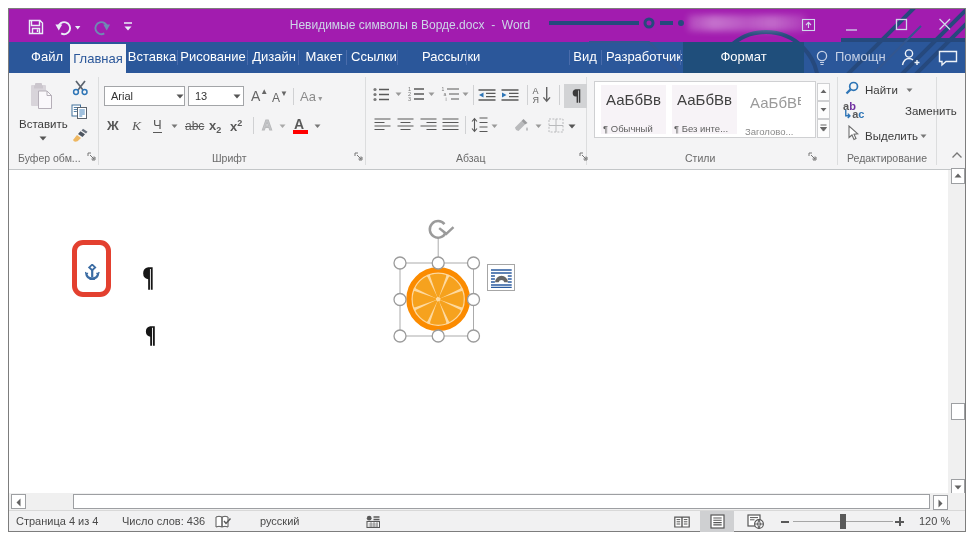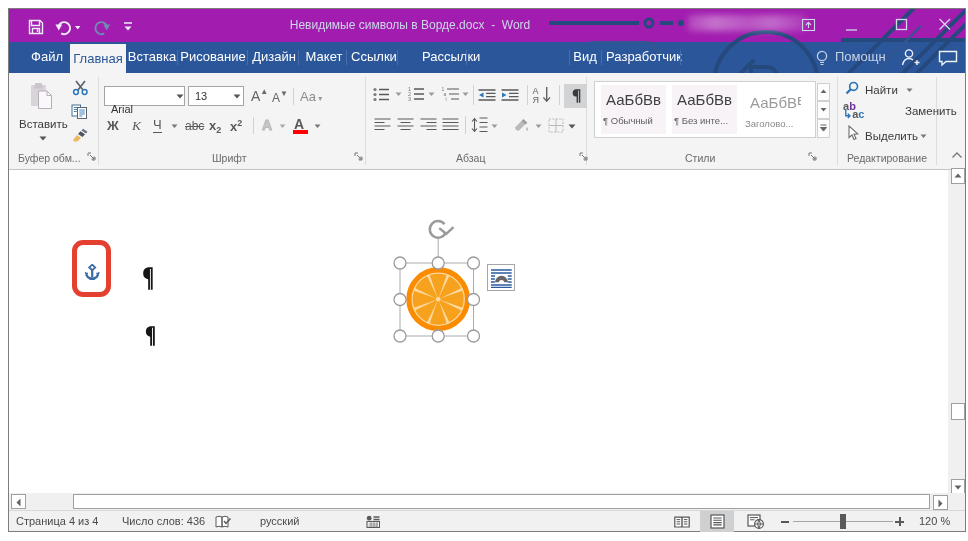--- a/index.html
+++ b/index.html
@@ -31,21 +31,21 @@
 .gsep { position:absolute; top:4px; height:88px; width:1px; background:#dcddde; }
 .glabel { position:absolute; top:79px; font-size:10.5px; color:#6a6a6a; white-space:nowrap; }
 .combo { position:absolute; top:13px; height:20px; border:1px solid #a3a5a8; background:#fff; font-size:11px; color:#333; }
 .ricon { position:absolute; }
 .rtxt { position:absolute; font-size:11.5px; color:#3b3b3b; white-space:nowrap; }
 
 
 #gallery { position:absolute; left:585px; top:8px; width:222px; height:57px; background:#fff; border:1px solid #cfd0d2; }
 .card { position:absolute; top:3px; width:65px; height:49px; background:#f7f3f7; }
 .card .big { font-size:15px; color:#404040; text-align:center; margin-top:6px; letter-spacing:0; }
-.card .sm { font-size:9.5px; color:#5f5f5f; text-align:left; margin-top:7px; margin-left:2px; white-space:nowrap; overflow:hidden; }
+.card .sm { font-size:9.5px; color:#5f5f5f; text-align:left; margin-top:15px; margin-left:2px; white-space:nowrap; overflow:hidden; }
 
 
 #doc { position:absolute; left:0; top:161px; width:956px; height:323px; background:#fff; }
 
 
 #vscroll { position:absolute; left:939px; top:161px; width:17px; height:323px; background:#f0f0f0; }
 #hscroll { position:absolute; left:0; top:484px; width:956px; height:17px; background:#f0f0f0; }
 .sbtn { position:absolute; background:#fff; border:1px solid #9d9fa2; }
 #status { position:absolute; left:0; top:501px; width:956px; height:21px; background:#f1f1f2; border-top:1px solid #d8d8d8; font-size:11px; color:#4a4a4a; }
 .st { position:absolute; top:3px; white-space:nowrap; }
@@ -130,20 +130,21 @@
     <div class="tab" style="left:597px; width:76px;">Разработчик</div>
     <div class="tabsep" style="left:168px;"></div>
     <div class="tabsep" style="left:238px;"></div>
     <div class="tabsep" style="left:289px;"></div>
     <div class="tabsep" style="left:337px;"></div>
     <div class="tabsep" style="left:388px;"></div>
     <div class="tabsep" style="left:457px;"></div>
     <div class="tabsep" style="left:560px;"></div>
     <div class="tabsep" style="left:592px;"></div>
     <div class="tabsep" style="left:671px;"></div>
+    <div id="fmttab">Формат</div>
 
     <svg class="abs" style="left:805px; top:7px;" width="16" height="18" viewBox="0 0 16 18">
       <circle cx="8" cy="7" r="4.6" fill="none" stroke="#c6d1e6" stroke-width="1.3"></circle>
       <path d="M 6 13.5 H 10 M 6.5 15.5 H 9.5" stroke="#c6d1e6" stroke-width="1.2" fill="none"></path>
     </svg>
     <div class="tab" style="left:826px; width:60px; color:#c6d1e6; text-align:left;">Помощн</div>
 
     <svg class="abs" style="left:890px; top:6px;" width="22" height="20" viewBox="0 0 22 20">
       <circle cx="10" cy="5.5" r="3.6" fill="none" stroke="#eef2f8" stroke-width="1.4"></circle>
       <path d="M 3.5 17 Q 5 10.5 10 10.5 Q 12.5 10.5 14 12" fill="none" stroke="#eef2f8" stroke-width="1.4"></path>
@@ -191,21 +192,21 @@
       <rect x="6.5" y="3.5" width="9" height="11" fill="#fff" stroke="#5b636e" stroke-width="1"></rect>
       <path d="M 8.3 6 h 5.5 M 8.3 8 h 5.5 M 8.3 10 h 5.5 M 8.3 12 h 3" stroke="#2e75b6" stroke-width="0.9"></path>
     </svg>
 
     <svg class="ricon" style="left:62px; top:53px;" width="18" height="16" viewBox="0 0 18 16">
       <path d="M 2 14 L 6 9 L 10 12 L 6.5 15.2 Q 3 16.5 2 14 Z" fill="#eeb761"></path>
       <path d="M 7 8 L 11.5 11 L 14 8.2 L 9.5 5.2 Z" fill="#4d5560"></path>
       <path d="M 10.5 4.5 L 15 7.5 L 16.5 5.8 L 12 2.8 Z" fill="#6a727e"></path>
     </svg>
 
-    <div class="combo" style="left:95px; width:81px; padding:16px 0 0 6px;">Arial</div>
+    <div class="combo" style="left:95px; width:81px; padding:3px 0 0 6px;">Arial</div>
     <div class="combo" style="left:179px; width:56px; padding:3px 0 0 6px;">13</div>
     <svg class="ricon" style="left:167px; top:21px;" width="8" height="5" viewBox="0 0 8 5">
         <path d="M 0.5 0.5 h 7 l -3.5 4 z" fill="#555"></path>
       </svg>
     <svg class="ricon" style="left:224px; top:21px;" width="8" height="5" viewBox="0 0 8 5">
         <path d="M 0.5 0.5 h 7 l -3.5 4 z" fill="#555"></path>
       </svg>
 
     <div class="rtxt" style="left:242px; top:14px; font-size:14px; color:#666;">А<span style="font-size:8px; vertical-align:7px;">▲</span></div>
     <div class="rtxt" style="left:263px; top:16px; font-size:12px; color:#666;">А<span style="font-size:8px; vertical-align:6px;">▼</span></div>

